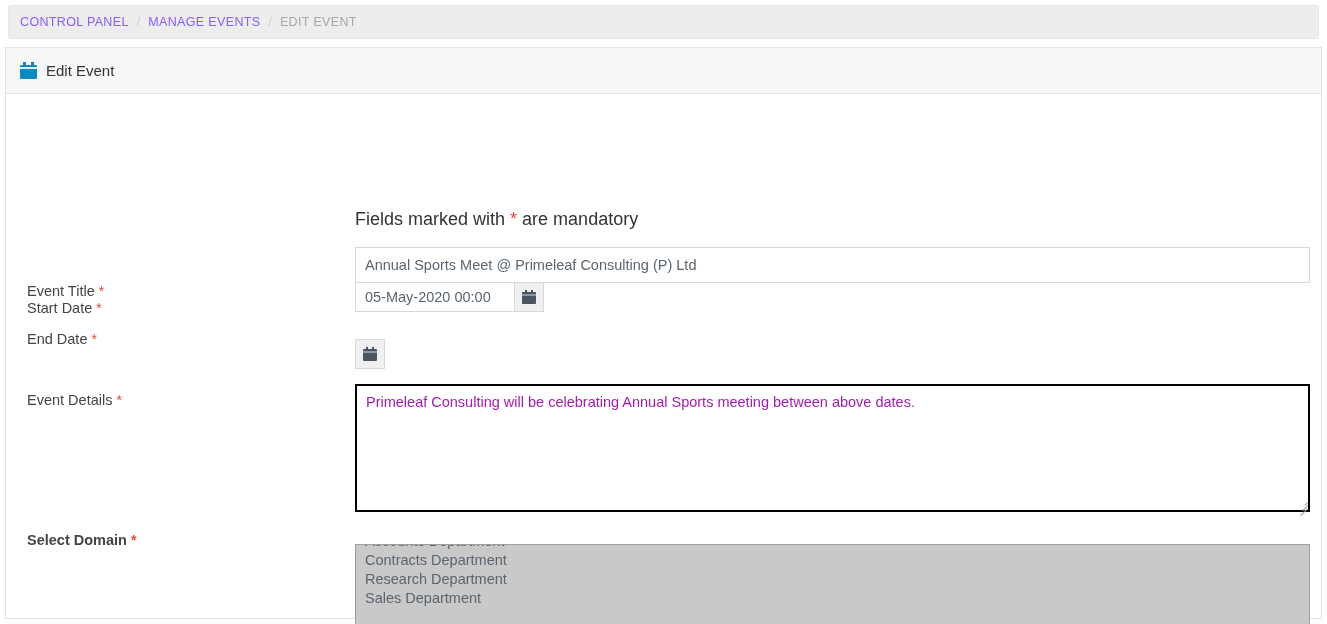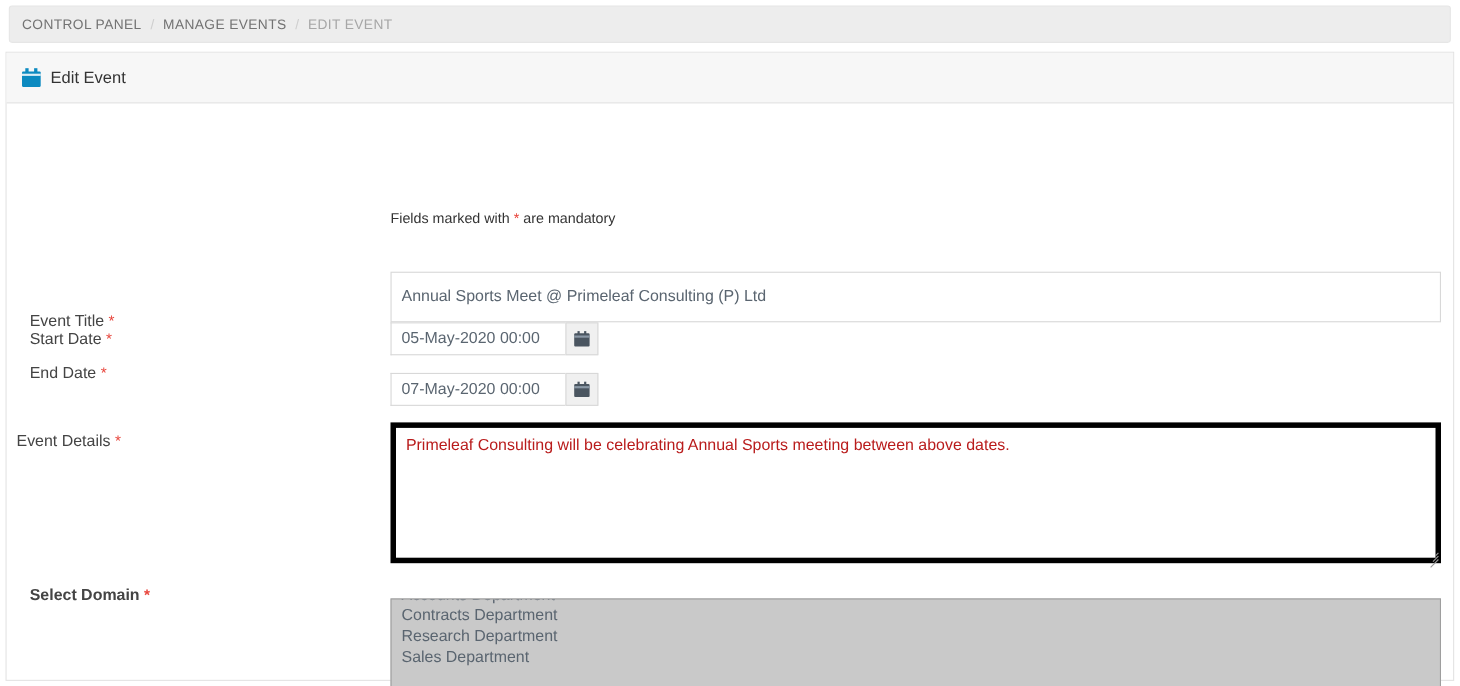--- a/index.html
+++ b/index.html
@@ -18,21 +18,21 @@
     width: 1311px; height: 34px;
     background: #ededed;
     border: 1px solid #e6e6e6;
     border-radius: 3px;
     display: flex; align-items: center;
     padding: 0 11px;
   }
   .crumb {
     font-size: 12.5px;
     letter-spacing: .35px;
-    color: #737373;
+    color: #8b5cf6;
     text-decoration: none;
   }
   .crumb.current { color: #a6a6a6; }
   .crumb-sep { color: #cfcfcf; font-size: 12.5px; margin: 0 8px; }
 
   
   .panel {
     position: absolute; left: 5px; top: 47px;
     width: 1317px; height: 572px;
     background: #ffffff;
@@ -53,53 +53,53 @@
   .cal-blue { width: 17px; height: 17px; position: relative; display:inline-block; }
   .cal-blue .body { position:absolute; left:0; top:3px; width:17px; height:14px; background:#0c8ac0; border-radius:1px; }
   .cal-blue .bar  { position:absolute; left:0; top:5px; width:17px; height:2px; background:#ffffff; opacity:.85;}
   .cal-blue .t1, .cal-blue .t2 { position:absolute; top:0; width:3px; height:5px; background:#0c8ac0; }
   .cal-blue .t1 { left:3px; } .cal-blue .t2 { left:11px; }
 
   
   .form-body { position: relative; height: 525px; }
 
   .mandatory-note {
-    position: absolute; left: 349px; top: 97px;
-    font-size: 13px; color: #333333;
+    position: absolute; left: 349px; top: 115px;
+    font-size: 18px; color: #333333;
   }
   .mandatory-note .star { color: #e8453c; }
 
   .label {
     position: absolute;
     font-size: 14.5px; color: #444444;
     white-space: nowrap;
   }
   .label .star { color: #e8453c; font-size: 14px; }
   .lbl-title   { left: 21px; top: 160px; margin-top: 29px; }
   .lbl-start   { left: 21px; top: 206px; }
   .lbl-end     { left: 21px; top: 237px; }
-  .lbl-details { left: 9px; top: 298px; }
+  .lbl-details { left: 21px; top: 298px; }
   .lbl-domain  { left: 21px; top: 438px; font-weight: bold; }
 
   .txt-input {
     position: absolute;
     background: #ffffff;
     border: 1px solid #d8d8d8;
     font-family: "Liberation Sans", sans-serif;
     font-size: 14.5px;
     color: #5a6570;
     padding: 0 9px;
     outline: none;
   }
   .in-title {
-    left: 349px; top: 153px; width: 955px; height: 46px;
+    left: 349px; top: 153px; width: 955px; height: 36px;
   }
 
   .date-group { position: absolute; display: flex; }
-  .dg-start { left: 349px; top: 199px; align-items: flex-end; }
+  .dg-start { left: 349px; top: 188px; align-items: flex-end; }
   .dg-end   { left: 349px; top: 245px; }
   .date-input {
     width: 159px; height: 30px;
     border: 1px solid #d8d8d8;
     border-right: none;
     background: #fff;
     font-family: "Liberation Sans", sans-serif;
     font-size: 14.5px; color: #5a6570;
     padding: 0 9px; outline: none;
   }
@@ -112,24 +112,24 @@
   }
   .cal-dark { width: 14px; height: 14px; position: relative; display:inline-block; }
   .cal-dark .body { position:absolute; left:0; top:2px; width:14px; height:12px; background:#4a5560; border-radius:1px; }
   .cal-dark .bar  { position:absolute; left:0; top:4px; width:14px; height:2px; background:#8a98a6; }
   .cal-dark .t1, .cal-dark .t2 { position:absolute; top:0; width:2px; height:4px; background:#4a5560; }
   .cal-dark .t1 { left:3px; } .cal-dark .t2 { left:9px; }
 
   .details-area {
     position: absolute; left: 349px; top: 290px;
     width: 955px; height: 128px;
-    border: 5px solid #000000;
-    background: #ffffff;
-    font-family: "Liberation Sans", sans-serif;
-    font-size: 14.5px; color: #b91c1c;
+    border: 2px solid #000000;
+    background: #ffffff;
+    font-family: "Liberation Sans", sans-serif;
+    font-size: 14.5px; color: #a21caf;
     padding: 7px 9px; resize: none; outline: none;
     line-height: 1.35;
     overflow: hidden;
   }
   .resize-grip {
     position: absolute; left: 1290px; top: 404px;
     width: 12px; height: 12px; pointer-events: none;
   }
   .resize-grip span {
     position: absolute; right: 0; display: block;
@@ -233,21 +233,20 @@
               <span class="bar"></span>
           </span>
         </div>
       </div>
 
       <div class="label lbl-end">
         <span>End Date</span>
         <span class="star">*</span>
       </div>
       <div class="date-group dg-end">
-        <input class="date-input" type="text" value="07-May-2020 00:00" style="">
         <div class="date-btn">
           <span class="cal-dark">
             <span class="t1"></span>
               <span class="t2"></span>
               <span class="body"></span>
               <span class="bar"></span>
           </span>
         </div>
       </div>
 

